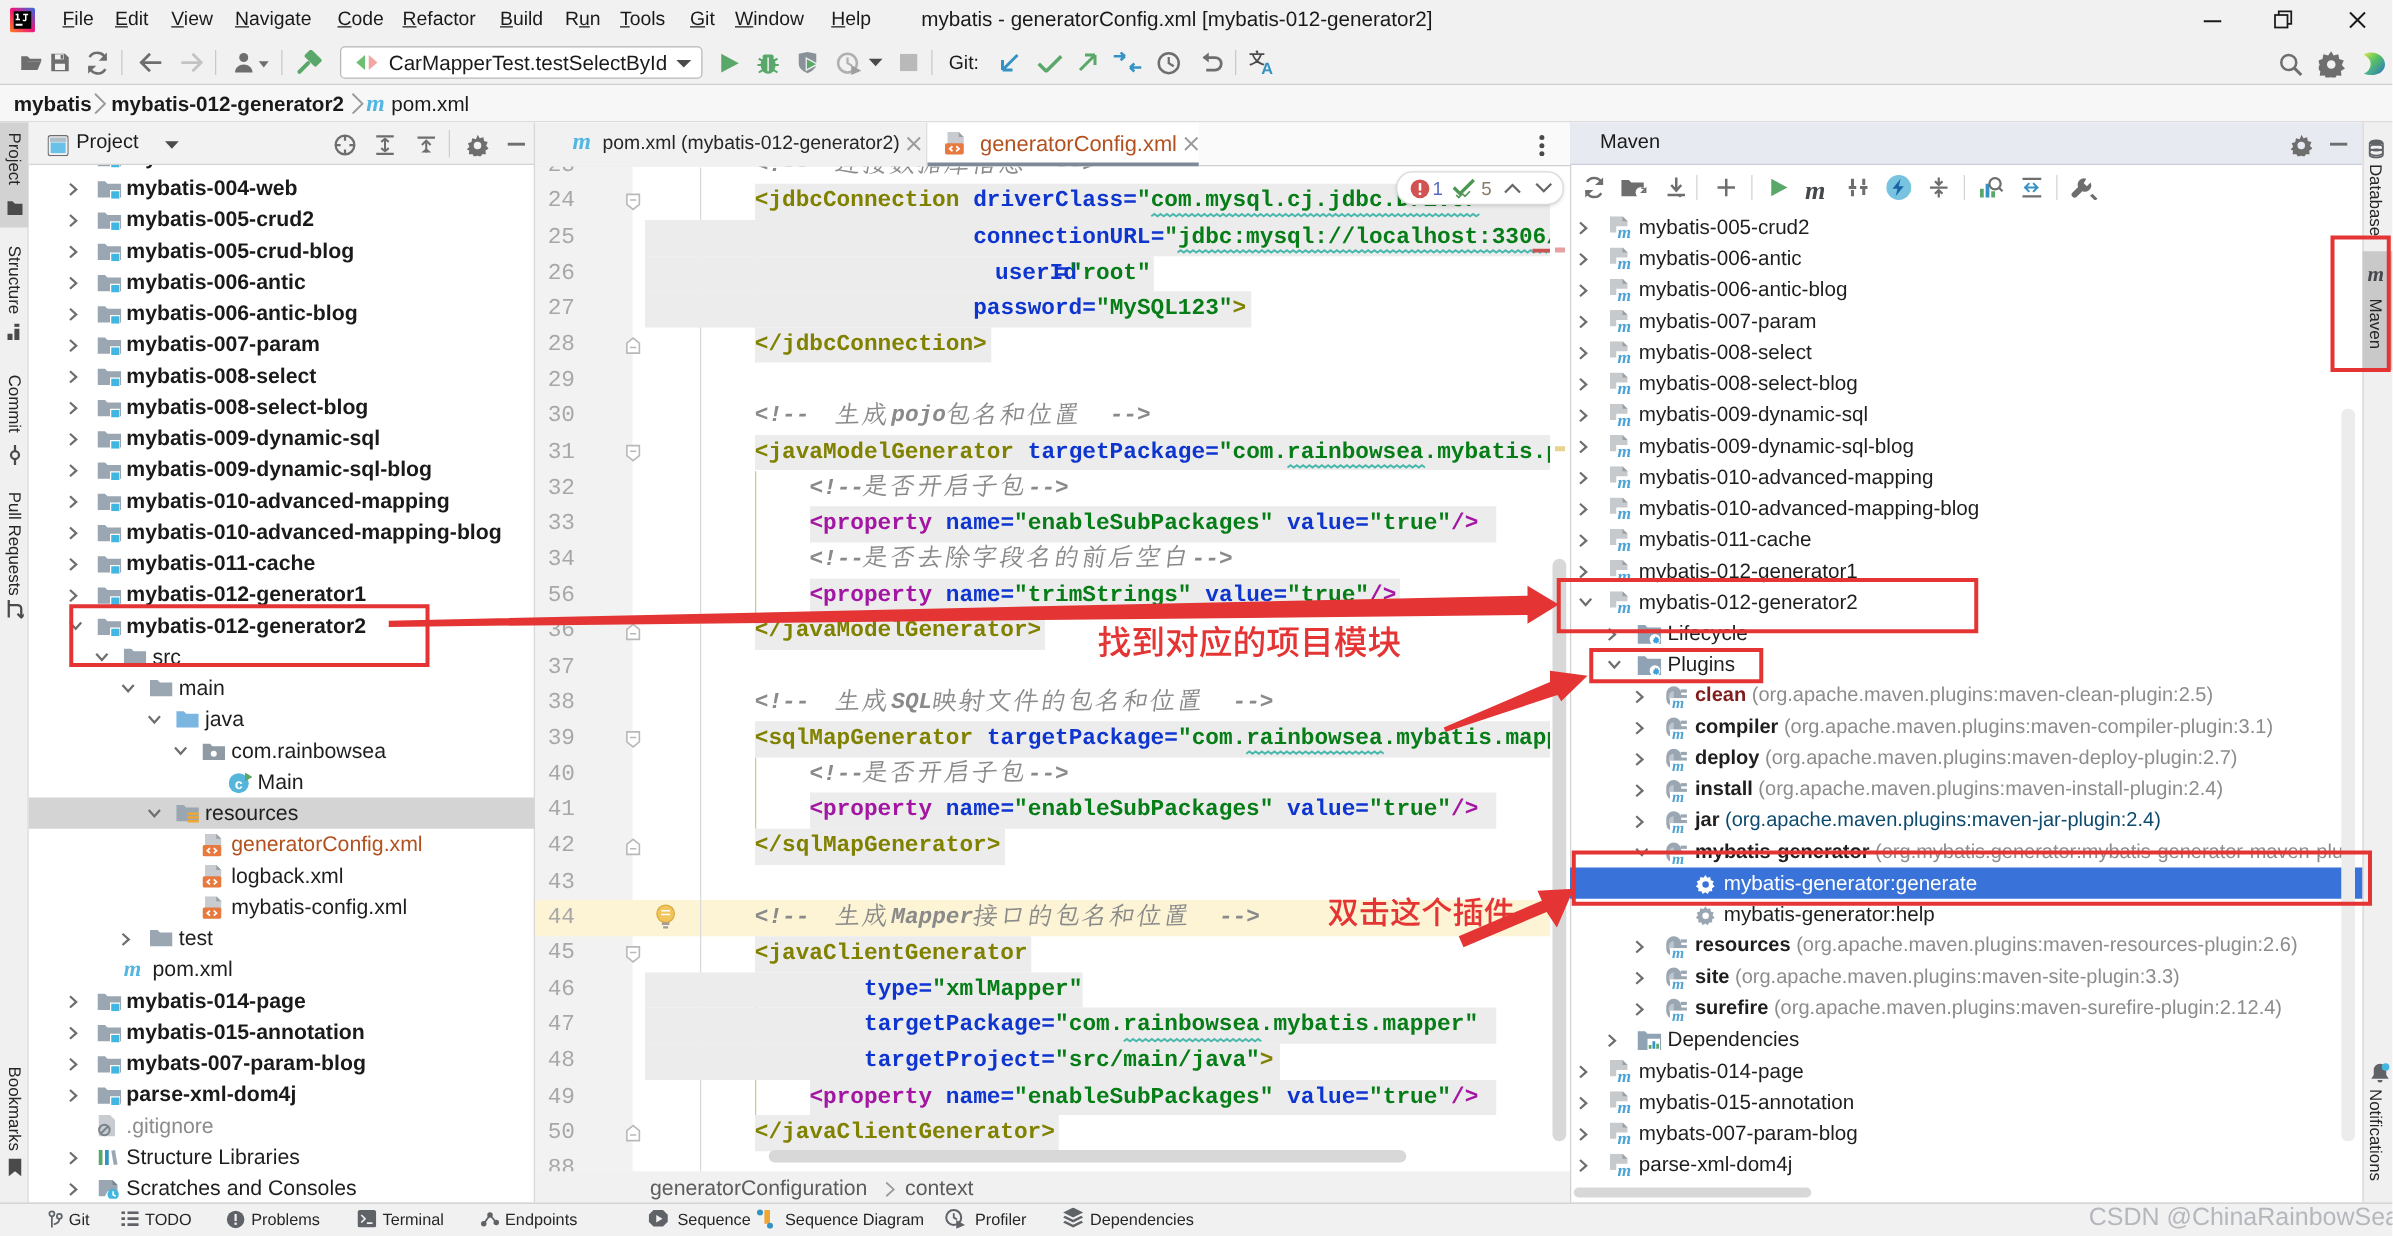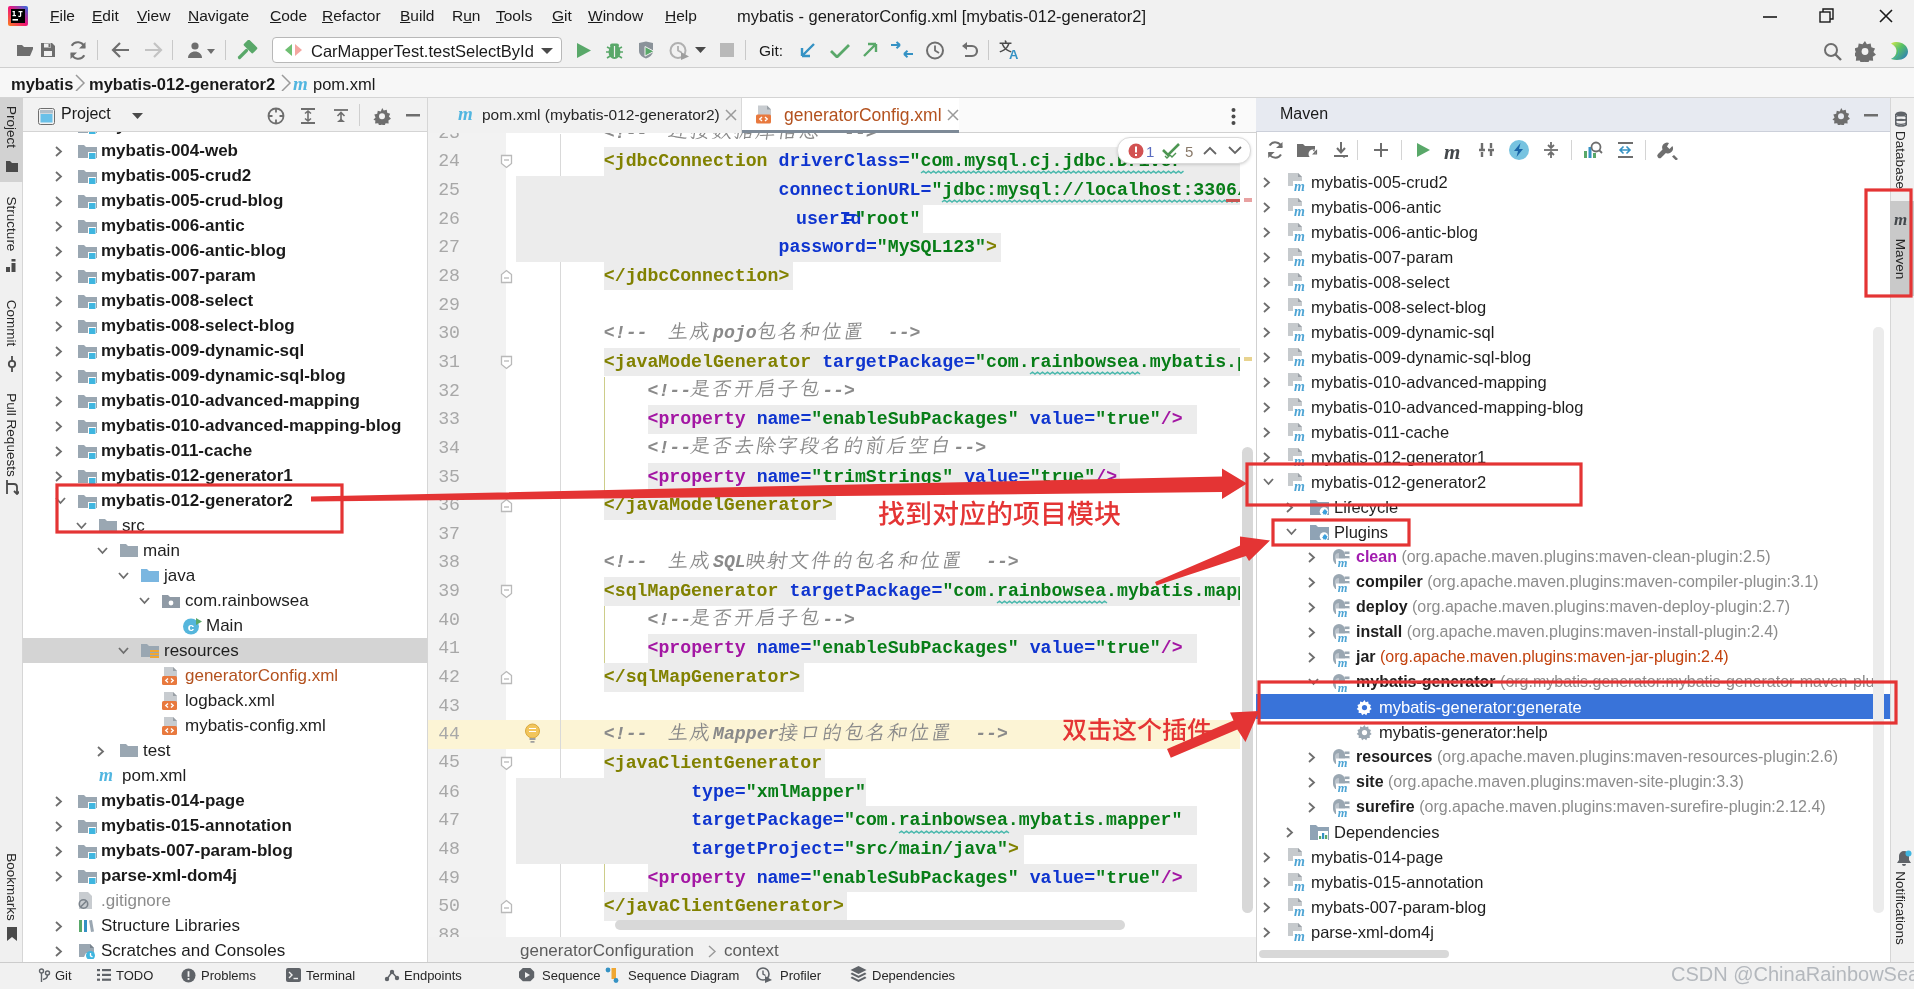--- a/index.html
+++ b/index.html
@@ -560,21 +560,21 @@
 <div class="mono" style="position:absolute;left:8px;top:77.9px;width:24px;text-align:right;font-size:18.2px;line-height:28.66px;color:#a8a8a8;font-weight:normal">25</div>
 <div class="mono" style="position:absolute;left:8px;top:106.5px;width:24px;text-align:right;font-size:18.2px;line-height:28.66px;color:#a8a8a8;font-weight:normal">26</div>
 <div class="mono" style="position:absolute;left:8px;top:135.2px;width:24px;text-align:right;font-size:18.2px;line-height:28.66px;color:#a8a8a8;font-weight:normal">27</div>
 <div class="mono" style="position:absolute;left:8px;top:163.8px;width:24px;text-align:right;font-size:18.2px;line-height:28.66px;color:#a8a8a8;font-weight:normal">28</div>
 <div class="mono" style="position:absolute;left:8px;top:192.5px;width:24px;text-align:right;font-size:18.2px;line-height:28.66px;color:#a8a8a8;font-weight:normal">29</div>
 <div class="mono" style="position:absolute;left:8px;top:221.2px;width:24px;text-align:right;font-size:18.2px;line-height:28.66px;color:#a8a8a8;font-weight:normal">30</div>
 <div class="mono" style="position:absolute;left:8px;top:249.8px;width:24px;text-align:right;font-size:18.2px;line-height:28.66px;color:#a8a8a8;font-weight:normal">31</div>
 <div class="mono" style="position:absolute;left:8px;top:278.5px;width:24px;text-align:right;font-size:18.2px;line-height:28.66px;color:#a8a8a8;font-weight:normal">32</div>
 <div class="mono" style="position:absolute;left:8px;top:307.1px;width:24px;text-align:right;font-size:18.2px;line-height:28.66px;color:#a8a8a8;font-weight:normal">33</div>
 <div class="mono" style="position:absolute;left:8px;top:335.8px;width:24px;text-align:right;font-size:18.2px;line-height:28.66px;color:#a8a8a8;font-weight:normal">34</div>
-<div class="mono" style="position:absolute;left:8px;top:364.5px;width:24px;text-align:right;font-size:18.2px;line-height:28.66px;color:#a8a8a8;font-weight:normal">35</div>
+<div class="mono" style="position:absolute;left:8px;top:364.5px;width:24px;text-align:right;font-size:18.2px;line-height:28.66px;color:#a8a8a8;font-weight:normal">56</div>
 <div class="mono" style="position:absolute;left:8px;top:393.1px;width:24px;text-align:right;font-size:18.2px;line-height:28.66px;color:#a8a8a8;font-weight:normal">36</div>
 <div class="mono" style="position:absolute;left:8px;top:421.8px;width:24px;text-align:right;font-size:18.2px;line-height:28.66px;color:#a8a8a8;font-weight:normal">37</div>
 <div class="mono" style="position:absolute;left:8px;top:450.4px;width:24px;text-align:right;font-size:18.2px;line-height:28.66px;color:#a8a8a8;font-weight:normal">38</div>
 <div class="mono" style="position:absolute;left:8px;top:479.1px;width:24px;text-align:right;font-size:18.2px;line-height:28.66px;color:#a8a8a8;font-weight:normal">39</div>
 <div class="mono" style="position:absolute;left:8px;top:507.8px;width:24px;text-align:right;font-size:18.2px;line-height:28.66px;color:#a8a8a8;font-weight:normal">40</div>
 <div class="mono" style="position:absolute;left:8px;top:536.4px;width:24px;text-align:right;font-size:18.2px;line-height:28.66px;color:#a8a8a8;font-weight:normal">41</div>
 <div class="mono" style="position:absolute;left:8px;top:565.1px;width:24px;text-align:right;font-size:18.2px;line-height:28.66px;color:#a8a8a8;font-weight:normal">42</div>
 <div class="mono" style="position:absolute;left:8px;top:593.7px;width:24px;text-align:right;font-size:18.2px;line-height:28.66px;color:#a8a8a8;font-weight:normal">43</div>
 <div class="mono" style="position:absolute;left:8px;top:622.4px;width:24px;text-align:right;font-size:18.2px;line-height:28.66px;color:#a8a8a8;font-weight:normal">44</div>
 <div class="mono" style="position:absolute;left:8px;top:650px;width:24px;text-align:right;font-size:18.2px;line-height:28.66px;color:#a8a8a8;font-weight:normal">45</div>
@@ -1129,21 +1129,21 @@
     <path d="M1 1l5 4.5L1 10" fill="none" stroke="#6e6e6e" stroke-width="1.8"></path>
   </svg>
 <svg style="position:absolute;left:1331px;top:548px;" width="22" height="19" viewBox="0 0 22 19">
     <path d="M8 1a6 6 0 0 1 6 6v4a6 6 0 0 1-6 6 6 6 0 0 1-6-6V7a6 6 0 0 1 6-6z" fill="#9aa7b2"></path>
     <path d="M8 5a4 4 0 0 0-4 4v1a4 4 0 0 0 4 4z" fill="#fff" opacity=".35"></path>
     <rect x="13.5" y="3.5" width="5" height="2.6" fill="#9aa7b2"></rect>
     <rect x="13.5" y="8" width="5" height="2.6" fill="#9aa7b2"></rect>
     <rect x="5" y="10.5" width="13" height="8.5" fill="#fff"></rect>
     <text x="11.5" y="18.5" text-anchor="middle" font-family="Liberation Serif" font-size="12.5" font-weight="bold" font-style="italic" fill="#4da4d4">m</text>
   </svg>
-<div style="position:absolute;left:1356px;top:549px;font-size:16px;font-family:&quot;Liberation Sans&quot;,sans-serif;white-space:nowrap;line-height:1"><b style="color:#a21caf">clean</b> <span style="color:#8c8c8c">(org.apache.maven.plugins:maven-clean-plugin:2.5)</span></div>
+<div style="position:absolute;left:1356px;top:549px;font-size:16px;font-family:&quot;Liberation Sans&quot;,sans-serif;white-space:nowrap;line-height:1"><b style="color:#7f1d1d">clean</b> <span style="color:#8c8c8c">(org.apache.maven.plugins:maven-clean-plugin:2.5)</span></div>
 <svg style="position:absolute;left:1308px;top:577px;" width="8" height="11" viewBox="0 0 8 11">
     <path d="M1 1l5 4.5L1 10" fill="none" stroke="#6e6e6e" stroke-width="1.8"></path>
   </svg>
 <svg style="position:absolute;left:1331px;top:573px;" width="22" height="19" viewBox="0 0 22 19">
     <path d="M8 1a6 6 0 0 1 6 6v4a6 6 0 0 1-6 6 6 6 0 0 1-6-6V7a6 6 0 0 1 6-6z" fill="#9aa7b2"></path>
     <path d="M8 5a4 4 0 0 0-4 4v1a4 4 0 0 0 4 4z" fill="#fff" opacity=".35"></path>
     <rect x="13.5" y="3.5" width="5" height="2.6" fill="#9aa7b2"></rect>
     <rect x="13.5" y="8" width="5" height="2.6" fill="#9aa7b2"></rect>
     <rect x="5" y="10.5" width="13" height="8.5" fill="#fff"></rect>
     <text x="11.5" y="18.5" text-anchor="middle" font-family="Liberation Serif" font-size="12.5" font-weight="bold" font-style="italic" fill="#4da4d4">m</text>
@@ -1177,21 +1177,21 @@
     <path d="M1 1l5 4.5L1 10" fill="none" stroke="#6e6e6e" stroke-width="1.8"></path>
   </svg>
 <svg style="position:absolute;left:1331px;top:648px;" width="22" height="19" viewBox="0 0 22 19">
     <path d="M8 1a6 6 0 0 1 6 6v4a6 6 0 0 1-6 6 6 6 0 0 1-6-6V7a6 6 0 0 1 6-6z" fill="#9aa7b2"></path>
     <path d="M8 5a4 4 0 0 0-4 4v1a4 4 0 0 0 4 4z" fill="#fff" opacity=".35"></path>
     <rect x="13.5" y="3.5" width="5" height="2.6" fill="#9aa7b2"></rect>
     <rect x="13.5" y="8" width="5" height="2.6" fill="#9aa7b2"></rect>
     <rect x="5" y="10.5" width="13" height="8.5" fill="#fff"></rect>
     <text x="11.5" y="18.5" text-anchor="middle" font-family="Liberation Serif" font-size="12.5" font-weight="bold" font-style="italic" fill="#4da4d4">m</text>
   </svg>
-<div style="position:absolute;left:1356px;top:649px;font-size:16px;font-family:&quot;Liberation Sans&quot;,sans-serif;white-space:nowrap;line-height:1"><b style="color:#1e1e1e">jar</b> <span style="color:#c2410c">(org.apache.maven.plugins:maven-jar-plugin:2.4)</span></div>
+<div style="position:absolute;left:1356px;top:649px;font-size:16px;font-family:&quot;Liberation Sans&quot;,sans-serif;white-space:nowrap;line-height:1"><b style="color:#1e1e1e">jar</b> <span style="color:#0c4a6e">(org.apache.maven.plugins:maven-jar-plugin:2.4)</span></div>
 <svg style="position:absolute;left:1308px;top:678px;" width="11" height="8" viewBox="0 0 11 8">
     <path d="M1 1l4.5 5L10 1" fill="none" stroke="#6e6e6e" stroke-width="1.8"></path>
   </svg>
 <svg style="position:absolute;left:1331px;top:673px;" width="22" height="19" viewBox="0 0 22 19">
     <path d="M8 1a6 6 0 0 1 6 6v4a6 6 0 0 1-6 6 6 6 0 0 1-6-6V7a6 6 0 0 1 6-6z" fill="#9aa7b2"></path>
     <path d="M8 5a4 4 0 0 0-4 4v1a4 4 0 0 0 4 4z" fill="#fff" opacity=".35"></path>
     <rect x="13.5" y="3.5" width="5" height="2.6" fill="#9aa7b2"></rect>
     <rect x="13.5" y="8" width="5" height="2.6" fill="#9aa7b2"></rect>
     <rect x="5" y="10.5" width="13" height="8.5" fill="#fff"></rect>
     <text x="11.5" y="18.5" text-anchor="middle" font-family="Liberation Serif" font-size="12.5" font-weight="bold" font-style="italic" fill="#4da4d4">m</text>

